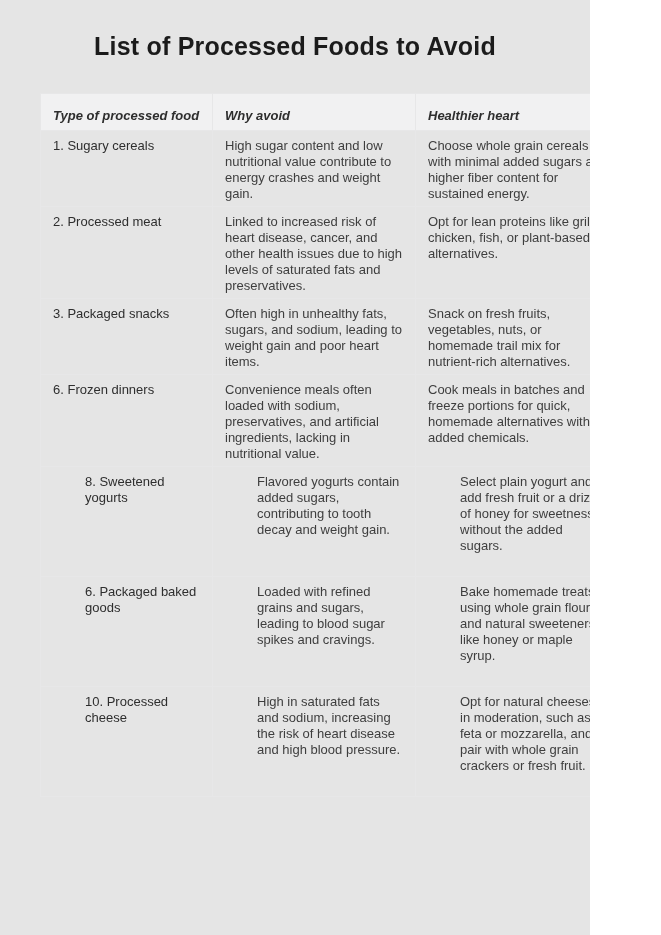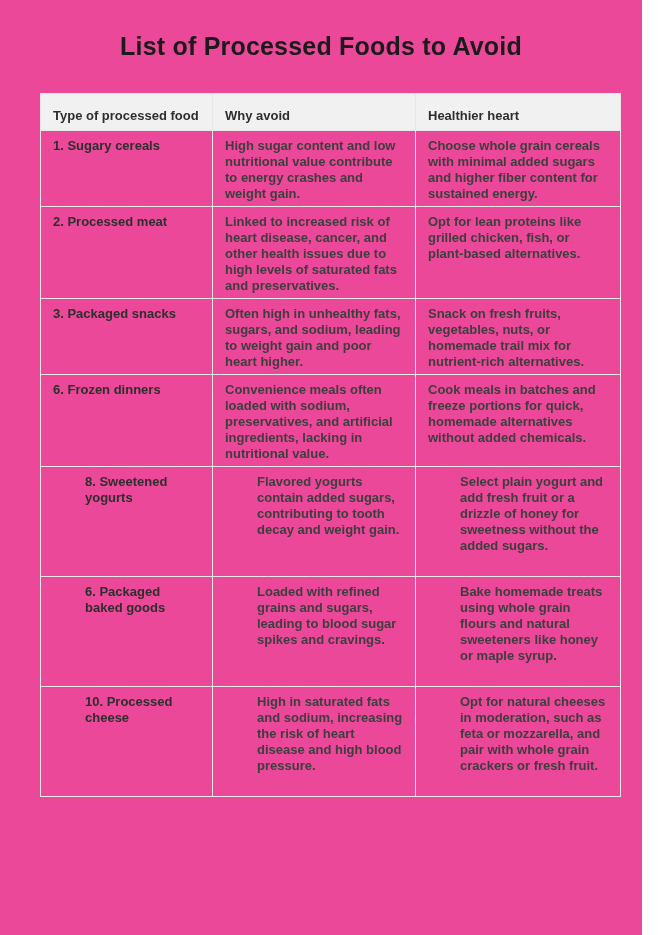--- a/index.html
+++ b/index.html
@@ -5,23 +5,23 @@
   * { box-sizing: border-box; }
   html, body {
     margin: 0;
     padding: 0;
     background: #ffffff;
     width: 661px;
     height: 935px;
     font-family: "Liberation Sans", sans-serif;
   }
   .page {
-    width: 642px;
+    width: 590px;
     height: 935px;
-    background: #ec4899;
+    background: #e5e5e5;
     overflow: hidden;
   }
   h1.doc-title {
     margin: 33px 0 0 0;
     padding: 0;
     text-align: center;
     font-size: 25px;
     line-height: 26px;
     font-weight: 700;
     color: var(--title-text, #1b1b1b);
@@ -41,28 +41,28 @@
     vertical-align: top;
     font-size: 13px;
     line-height: 16px;
     word-wrap: break-word;
   }
   table.foods-table th {
     background: var(--header-bg, #f1f1f2);
     color: var(--heading-text, #2e2e2e);
     font-weight: 700;
     padding: 14px 12px 6px 12px;
+    font-style: italic;
   }
   table.foods-table td {
     padding: 7px 12px 4px 12px;
     color: var(--body-text, #3e3e3e);
-    font-weight: bold;
   }
   table.foods-table td.c-type {
-    font-weight: 700;
+    font-weight: 400;
     color: var(--heading-text, #2e2e2e);
   }
   table.foods-table tr.tall td {
     padding-bottom: 22px;
     padding-left: 44px;
   }
   col.col-type { width: 172px; }
   col.col-why { width: 203px; }
   col.col-healthier { width: 205px; }
 </style>
@@ -91,21 +91,21 @@
         <td class="c-why">High sugar content and low nutritional value contribute to energy crashes and weight gain.</td>
         <td class="c-healthier">Choose whole grain cereals with minimal added sugars and higher fiber content for sustained energy.</td>
       </tr>
       <tr>
         <td class="c-type">2. Processed meat</td>
         <td class="c-why">Linked to increased risk of heart disease, cancer, and other health issues due to high levels of saturated fats and preservatives.</td>
         <td class="c-healthier">Opt for lean proteins like grilled chicken, fish, or plant-based alternatives.</td>
       </tr>
       <tr>
         <td class="c-type">3. Packaged snacks</td>
-        <td class="c-why">Often high in unhealthy fats, sugars, and sodium, leading to weight gain and poor heart higher.</td>
+        <td class="c-why">Often high in unhealthy fats, sugars, and sodium, leading to weight gain and poor heart items.</td>
         <td class="c-healthier">Snack on fresh fruits, vegetables, nuts, or homemade trail mix for nutrient-rich alternatives.</td>
       </tr>
       <tr>
         <td class="c-type">6. Frozen dinners</td>
         <td class="c-why">Convenience meals often loaded with sodium, preservatives, and artificial ingredients, lacking in nutritional value.</td>
         <td class="c-healthier">Cook meals in batches and freeze portions for quick, homemade alternatives without added chemicals.</td>
       </tr>
       <tr class="tall">
         <td class="c-type">8. Sweetened yogurts</td>
         <td class="c-why">Flavored yogurts contain added sugars, contributing to tooth decay and weight gain.</td>

